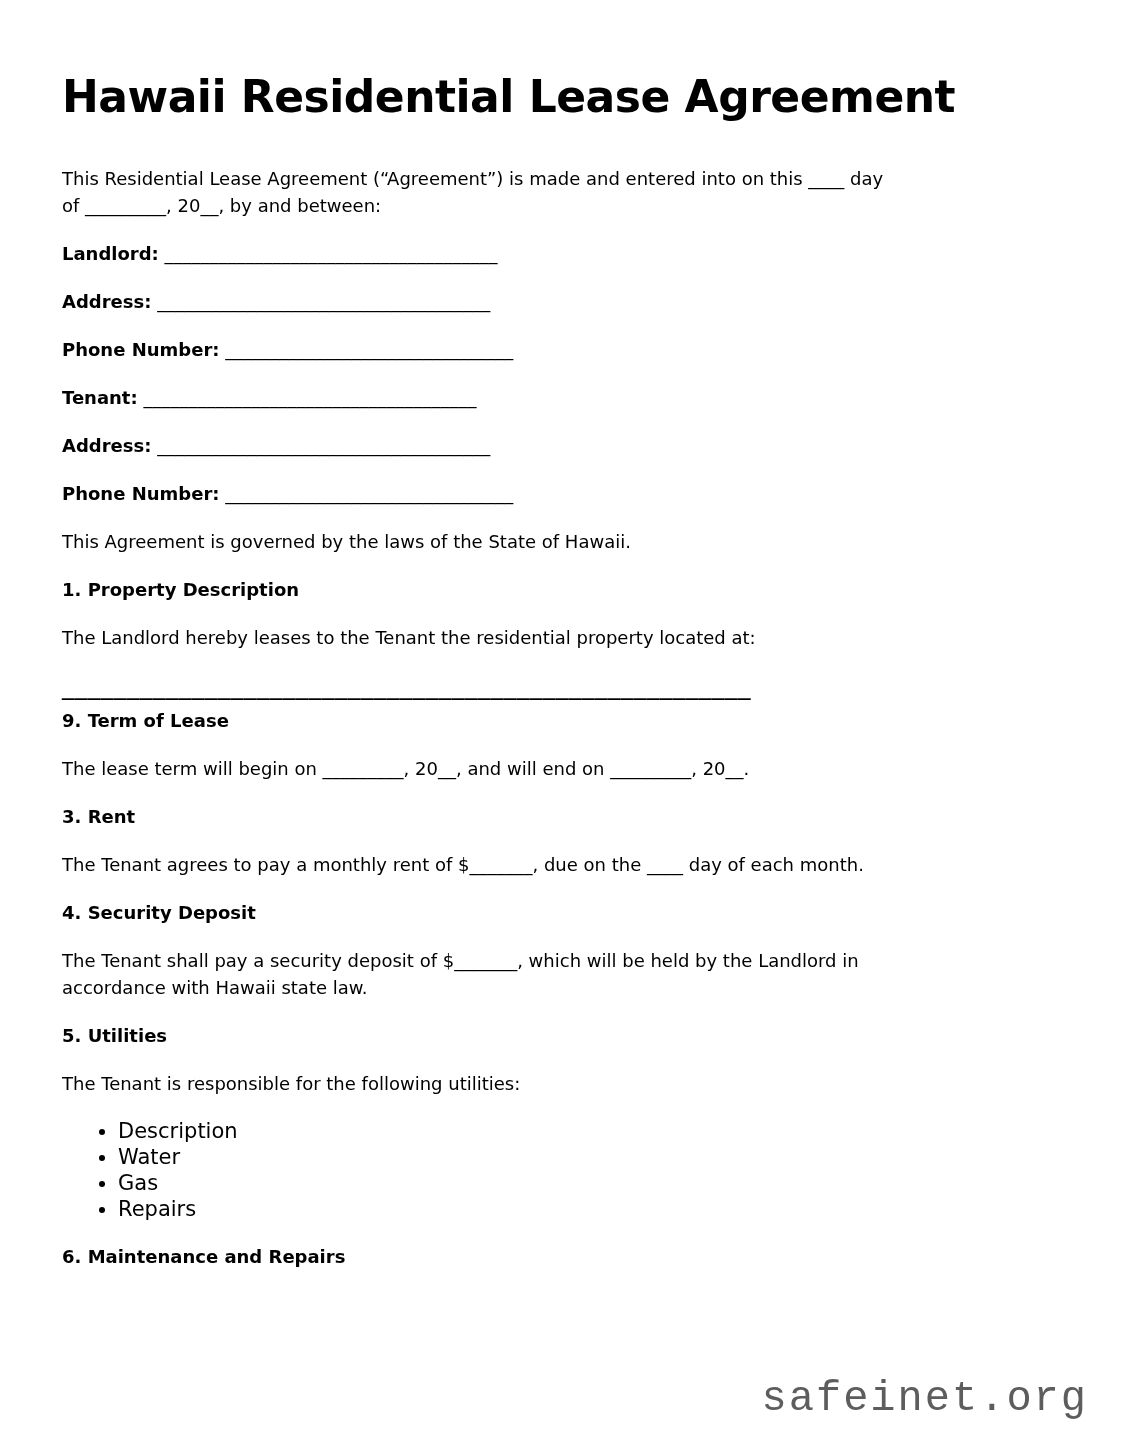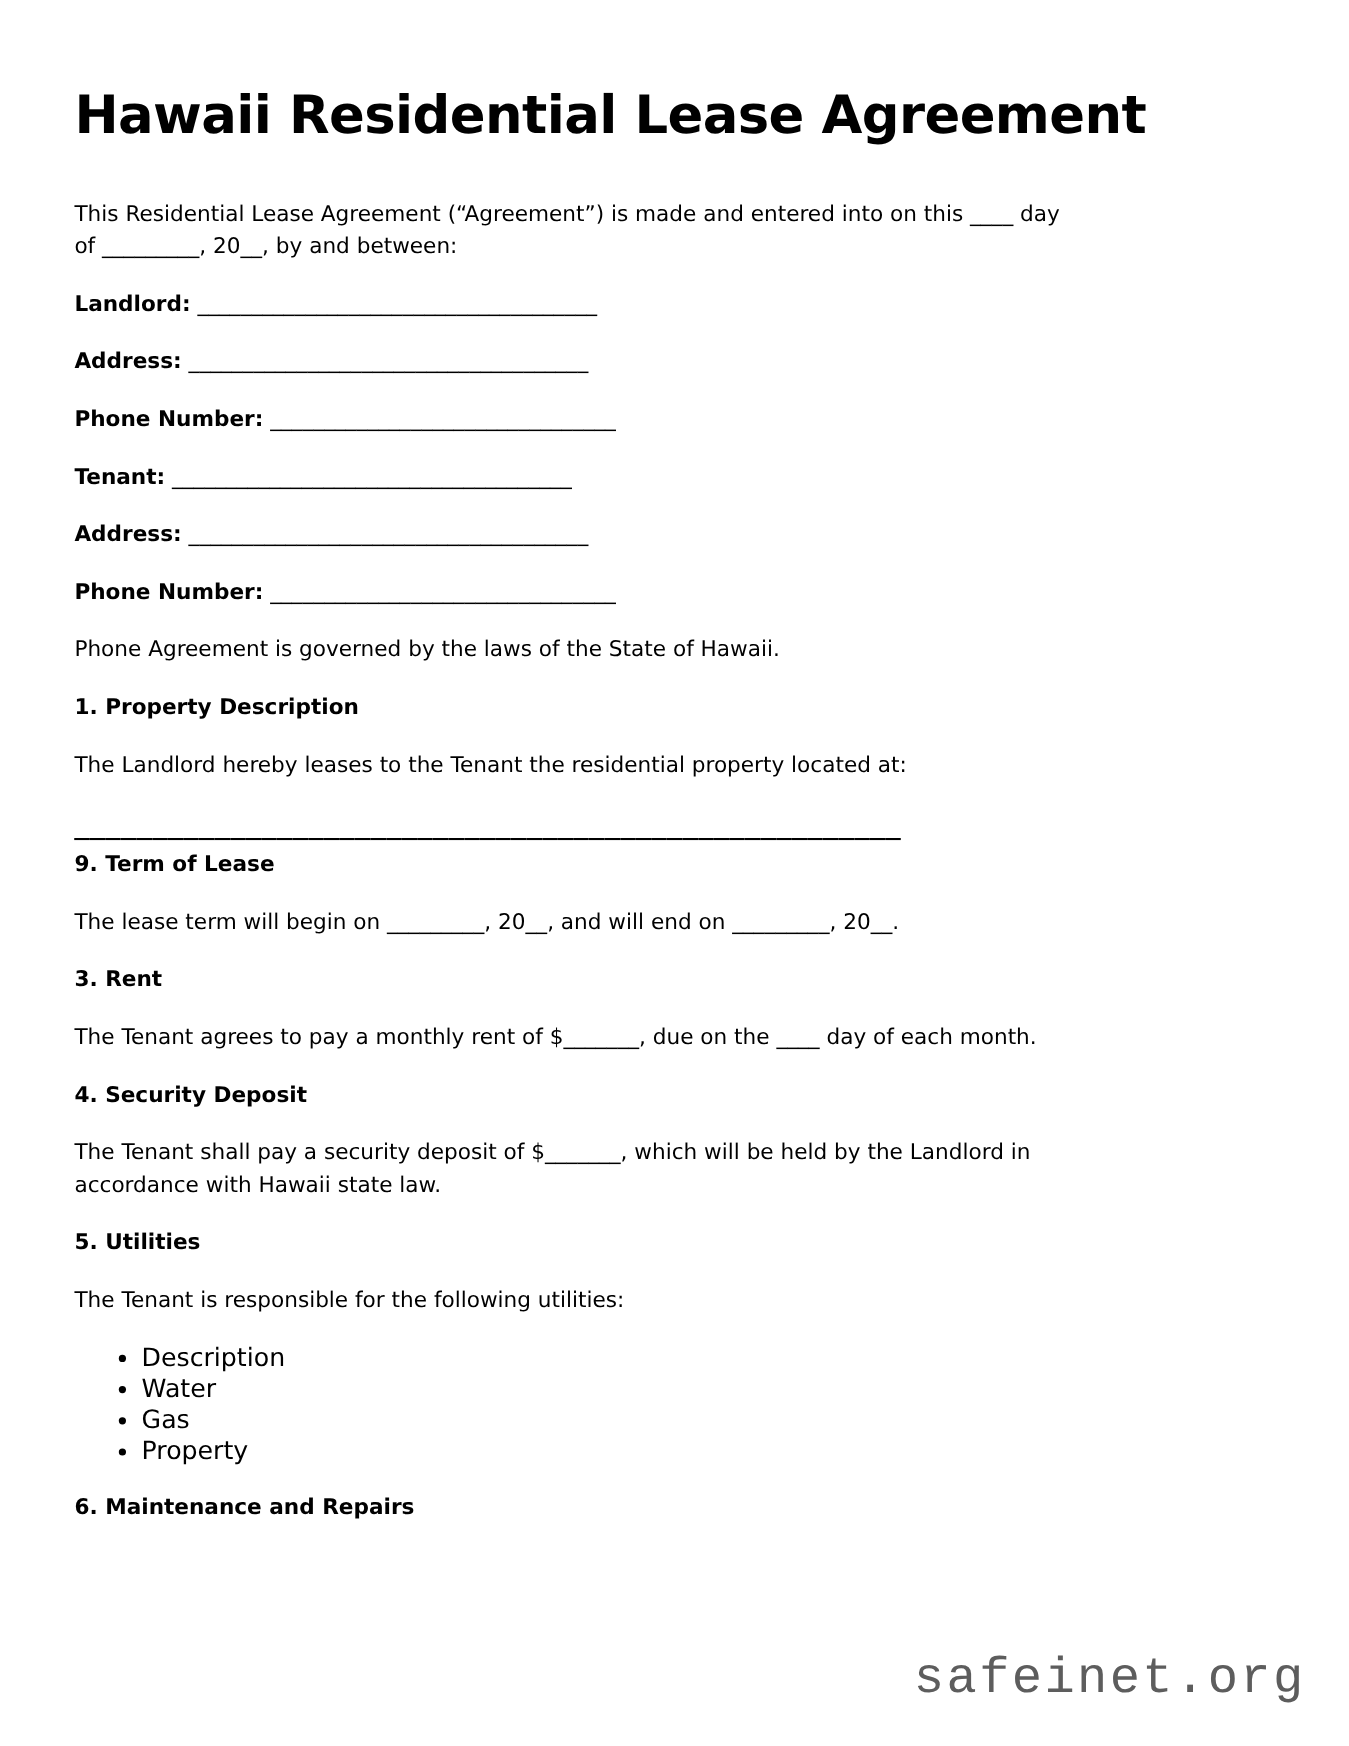--- a/index.html
+++ b/index.html
@@ -86,21 +86,21 @@
 
   <p class="field-line"><span class="label">Phone Number:</span> <span class="blank">________________________________</span></p>
 
 
   <p class="field-line"><span class="label">Tenant:</span> <span class="blank">_____________________________________</span></p>
 
   <p class="field-line"><span class="label">Address:</span> <span class="blank">_____________________________________</span></p>
 
   <p class="field-line"><span class="label">Phone Number:</span> <span class="blank">________________________________</span></p>
 
-  <p class="body-text">Phone Agreement is governed by the laws of the State of Hawaii.</p>
+  <p class="body-text">This Agreement is governed by the laws of the State of Hawaii.</p>
 
   <h2 class="section-heading">1. Property Description</h2>
   <p class="body-text">The Landlord hereby leases to the Tenant the residential property located at:</p>
   <p class="blank-full-line">_____________________________________________________</p>
 
   <h2 class="section-heading">9. Term of Lease</h2>
   <p class="body-text">The lease term will begin on _________, 20__, and will end on _________, 20__.</p>
 
   <h2 class="section-heading">3. Rent</h2>
   <p class="body-text">The Tenant agrees to pay a monthly rent of $_______, due on the ____ day of each month.</p>
@@ -108,20 +108,20 @@
   <h2 class="section-heading">4. Security Deposit</h2>
   <p class="body-text">The Tenant shall pay a security deposit of $_______, which will be held by the Landlord in
 accordance with Hawaii state law.</p>
 
   <h2 class="section-heading">5. Utilities</h2>
   <p class="body-text">The Tenant is responsible for the following utilities:</p>
   <ul class="utility-list">
     <li>Description</li>
     <li>Water</li>
     <li>Gas</li>
-    <li>Property</li>
+    <li>Repairs</li>
   </ul>
 
   <h2 class="section-heading">6. Maintenance and Repairs</h2>
 
   <div class="watermark">safeinet.org</div>
 
 </div>
 
 </body></html>

